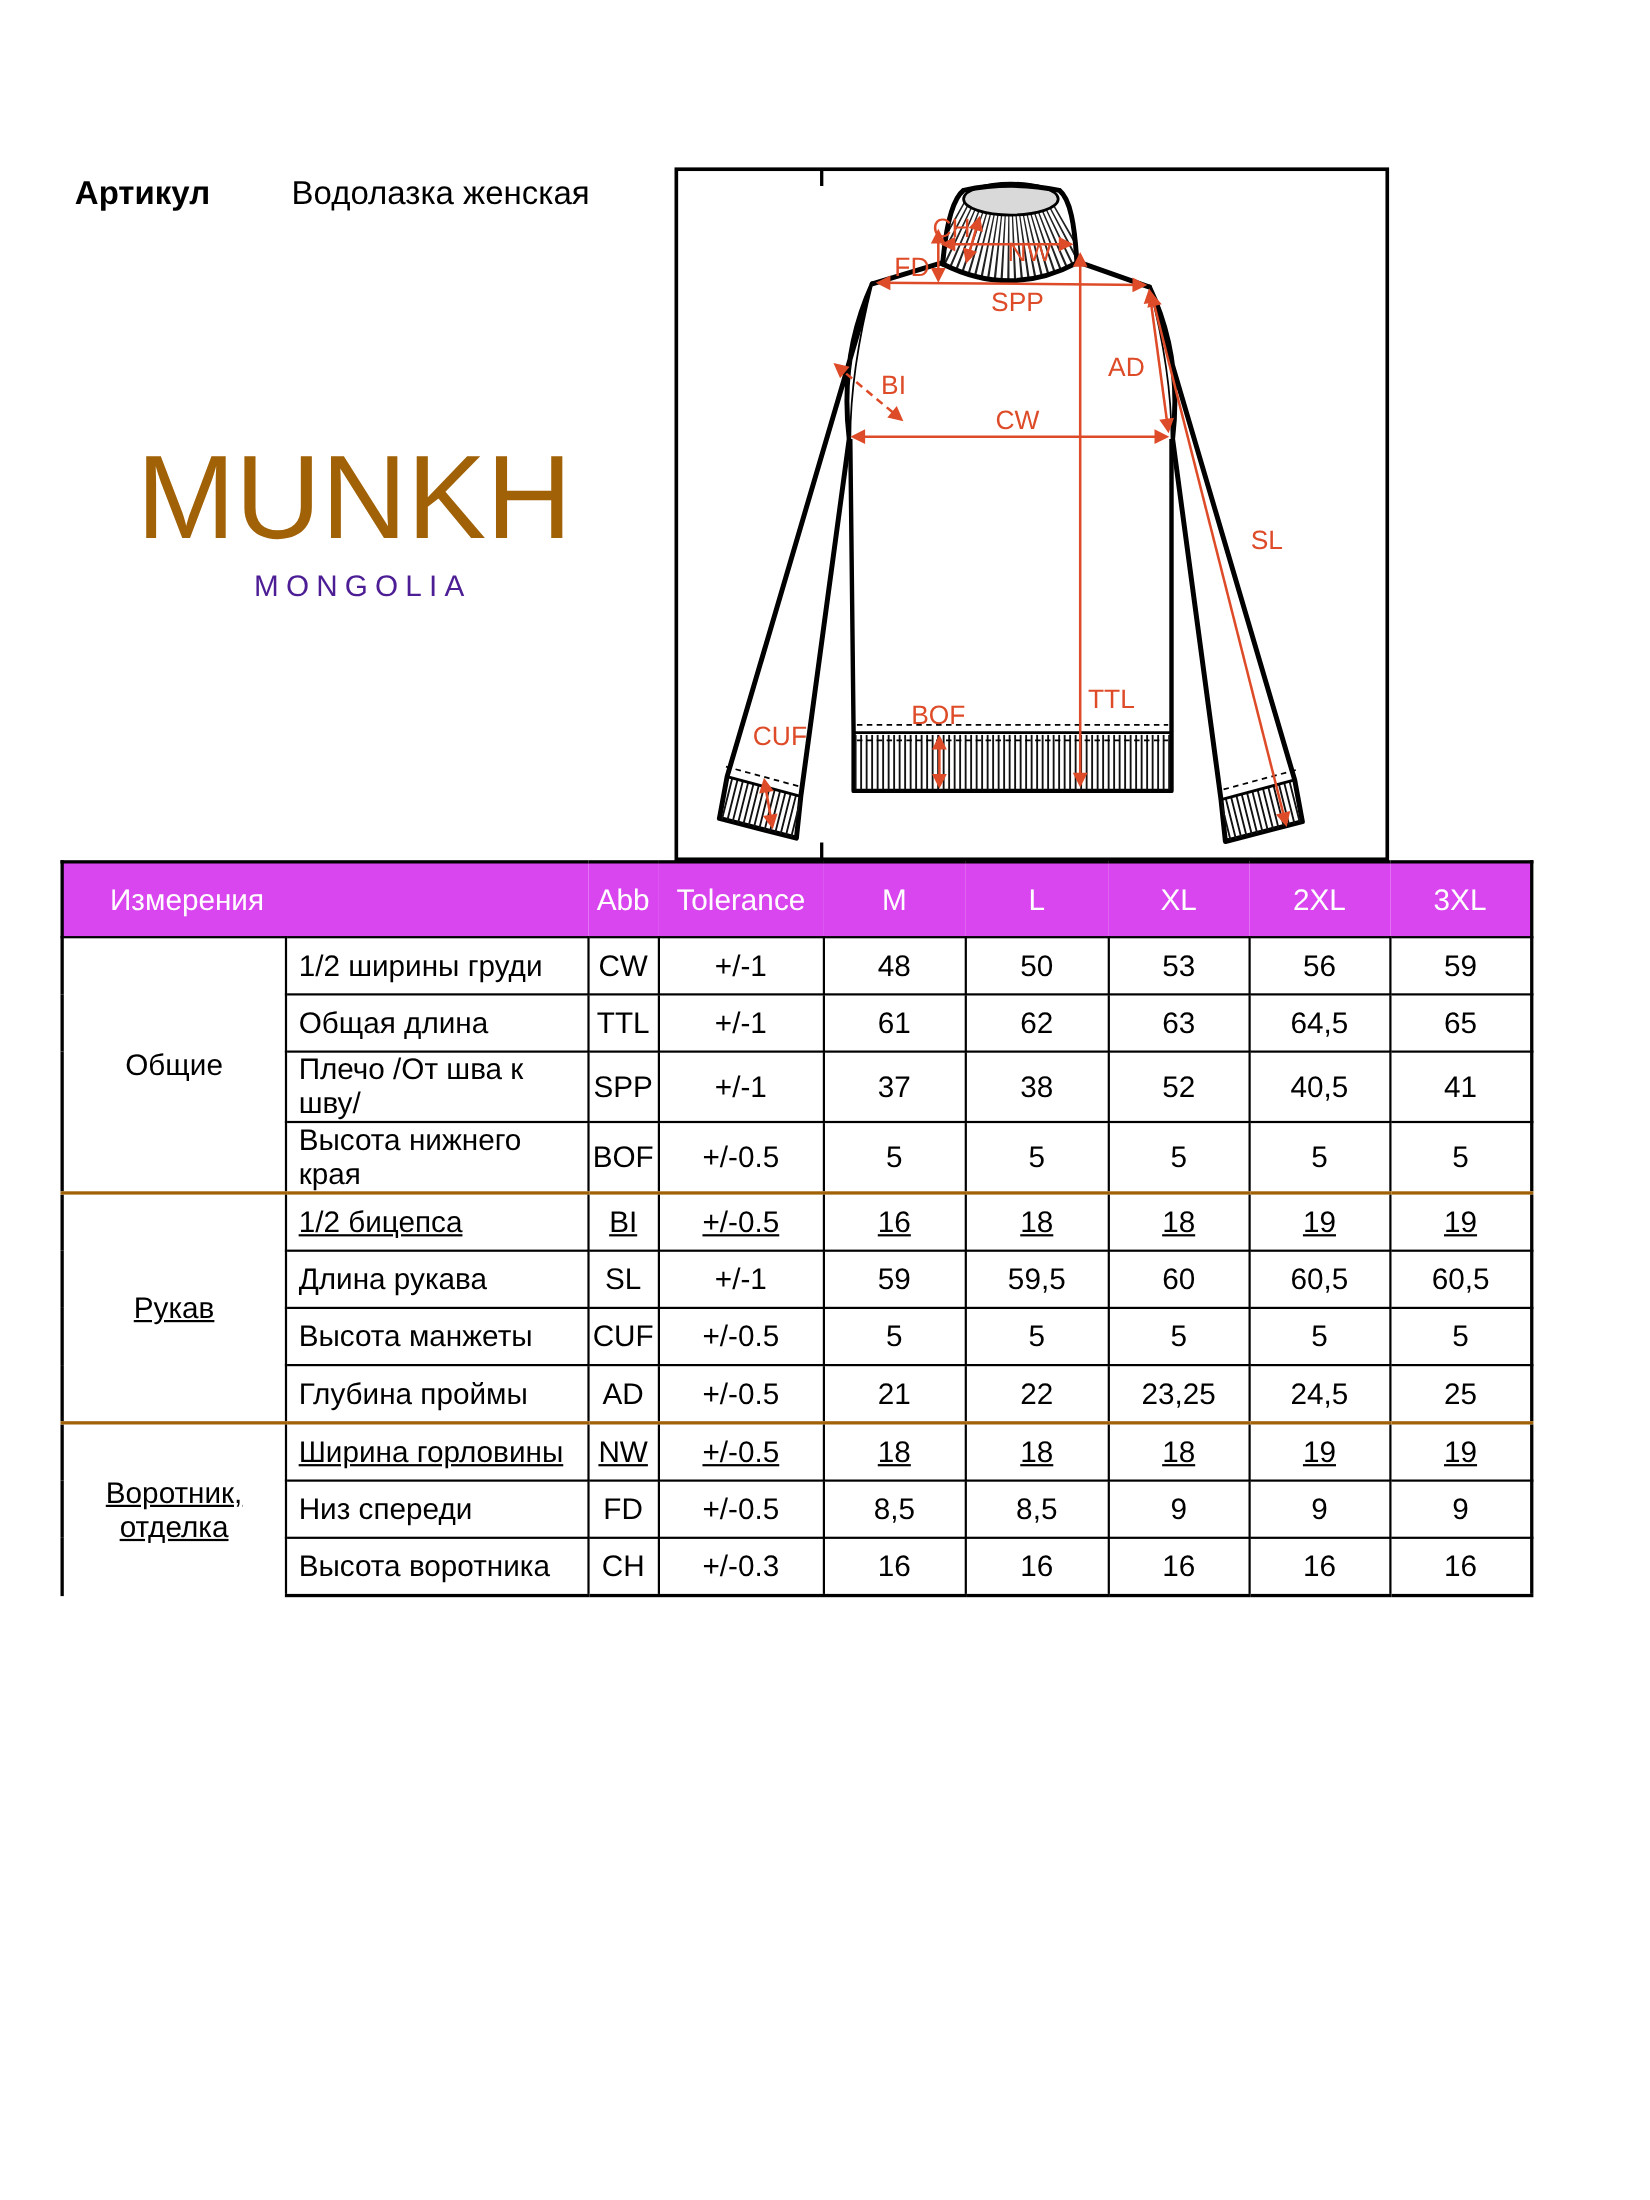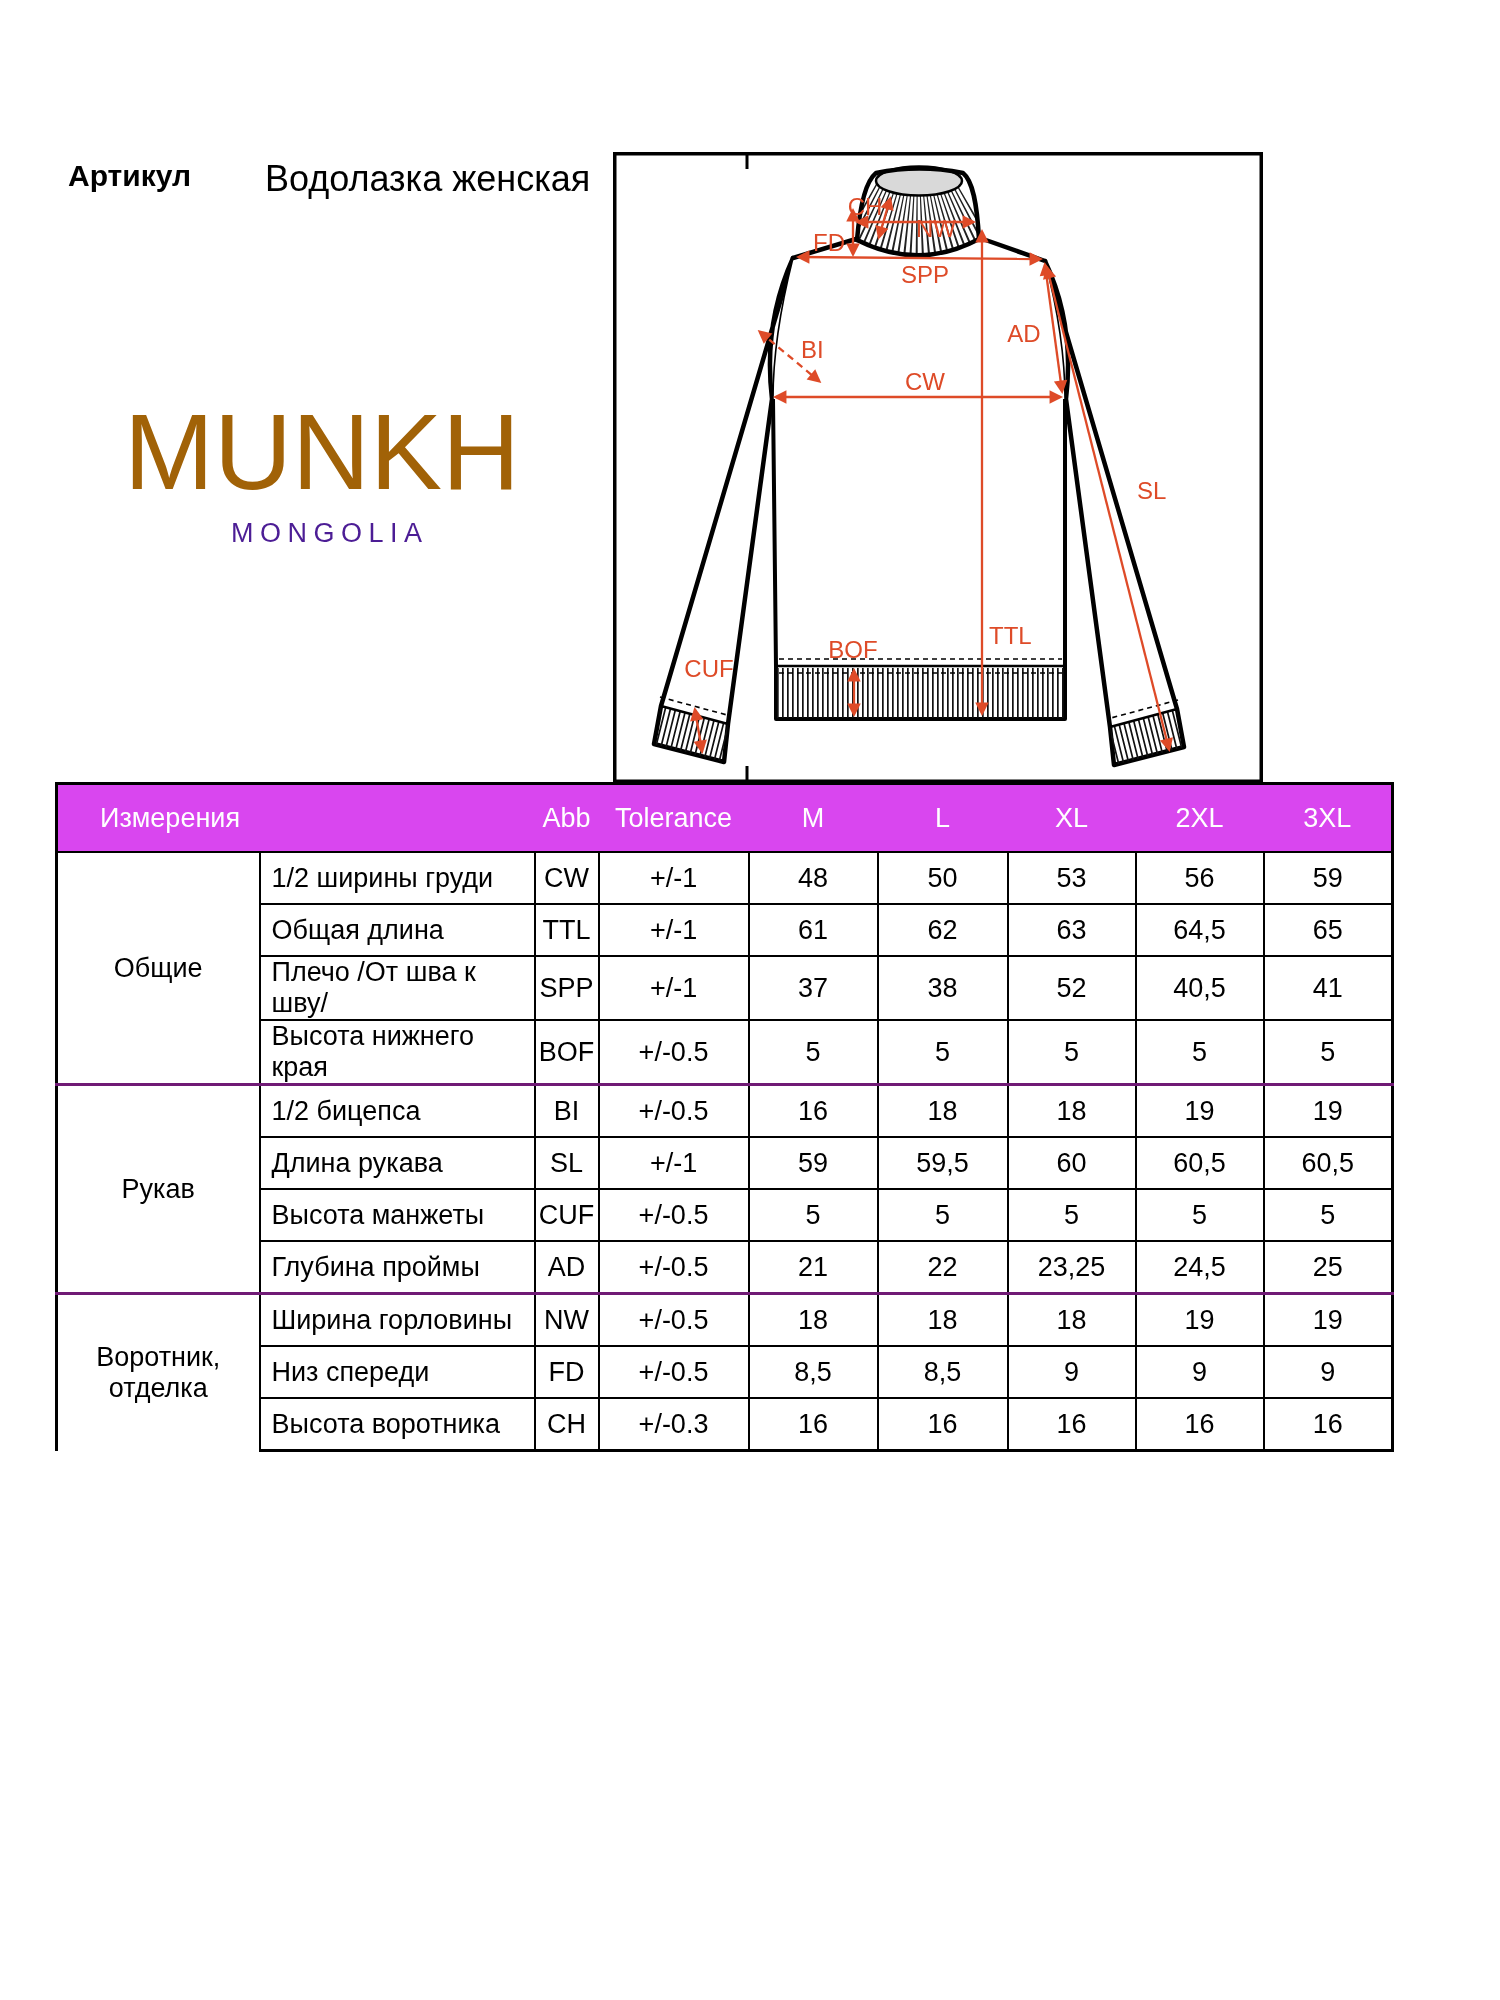--- a/index.html
+++ b/index.html
@@ -1,34 +1,34 @@
 <!DOCTYPE html>
 <html><head>
 <meta charset="utf-8">
 <style>
   html,body{margin:0;padding:0;background:#fff;}
   #page{position:relative;width:1500px;height:1980px;background:#fff;overflow:hidden;
         font-family:"Liberation Sans",sans-serif;color:#000;}
   
   .hdr-label{position:absolute;left:68px;top:161px;font-size:30px;font-weight:bold;line-height:1;}
-  .hdr-value{position:absolute;left:265px;top:161px;font-size:36px;line-height:1;}
+  .hdr-value{position:absolute;left:265px;top:161px;font-size:30px;line-height:1;}
   
   .logo{position:absolute;left:124px;top:398px;font-size:108px;line-height:1;color:#a16207;letter-spacing:0;}
   .logo-sub{position:absolute;left:231px;top:520px;font-size:27px;line-height:1;color:#4c1d95;letter-spacing:6.5px;}
   
   #sketch{position:absolute;left:613px;top:152px;}
   .rl{font-family:"Liberation Sans",sans-serif;font-size:24px;fill:#de4b28;}
   
   table.size{position:absolute;left:55px;top:782px;width:1336px;border-collapse:collapse;
              table-layout:fixed;font-size:27px;border:3px solid #000;border-bottom:0;}
   table.size th{background:#d946ef;color:#fff;font-weight:normal;height:66px;text-align:center;padding:0;}
   table.size th.measure{text-align:left;padding-left:42px;}
   table.size td{border:2px solid #000;height:50px;text-align:center;padding:0;vertical-align:middle;background:#fff;}
   table.size td.lbl{text-align:left;padding-left:11px;}
-  table.size tr.gsep td{border-top:3px solid #701a75;}
+  table.size tr.gsep td{border-top:3px solid #a16207;text-decoration:underline;}
   table.size tbody tr.last td{border-bottom:3px solid #000;}
   table.size td.group{text-align:center;padding:0;}
   table.size td.group-open{border-bottom:0 !important;margin-left:20px;}
 </style>
 </head>
 <body>
 
 <div id="page">
 
   <div class="hdr-label">Артикул</div>

